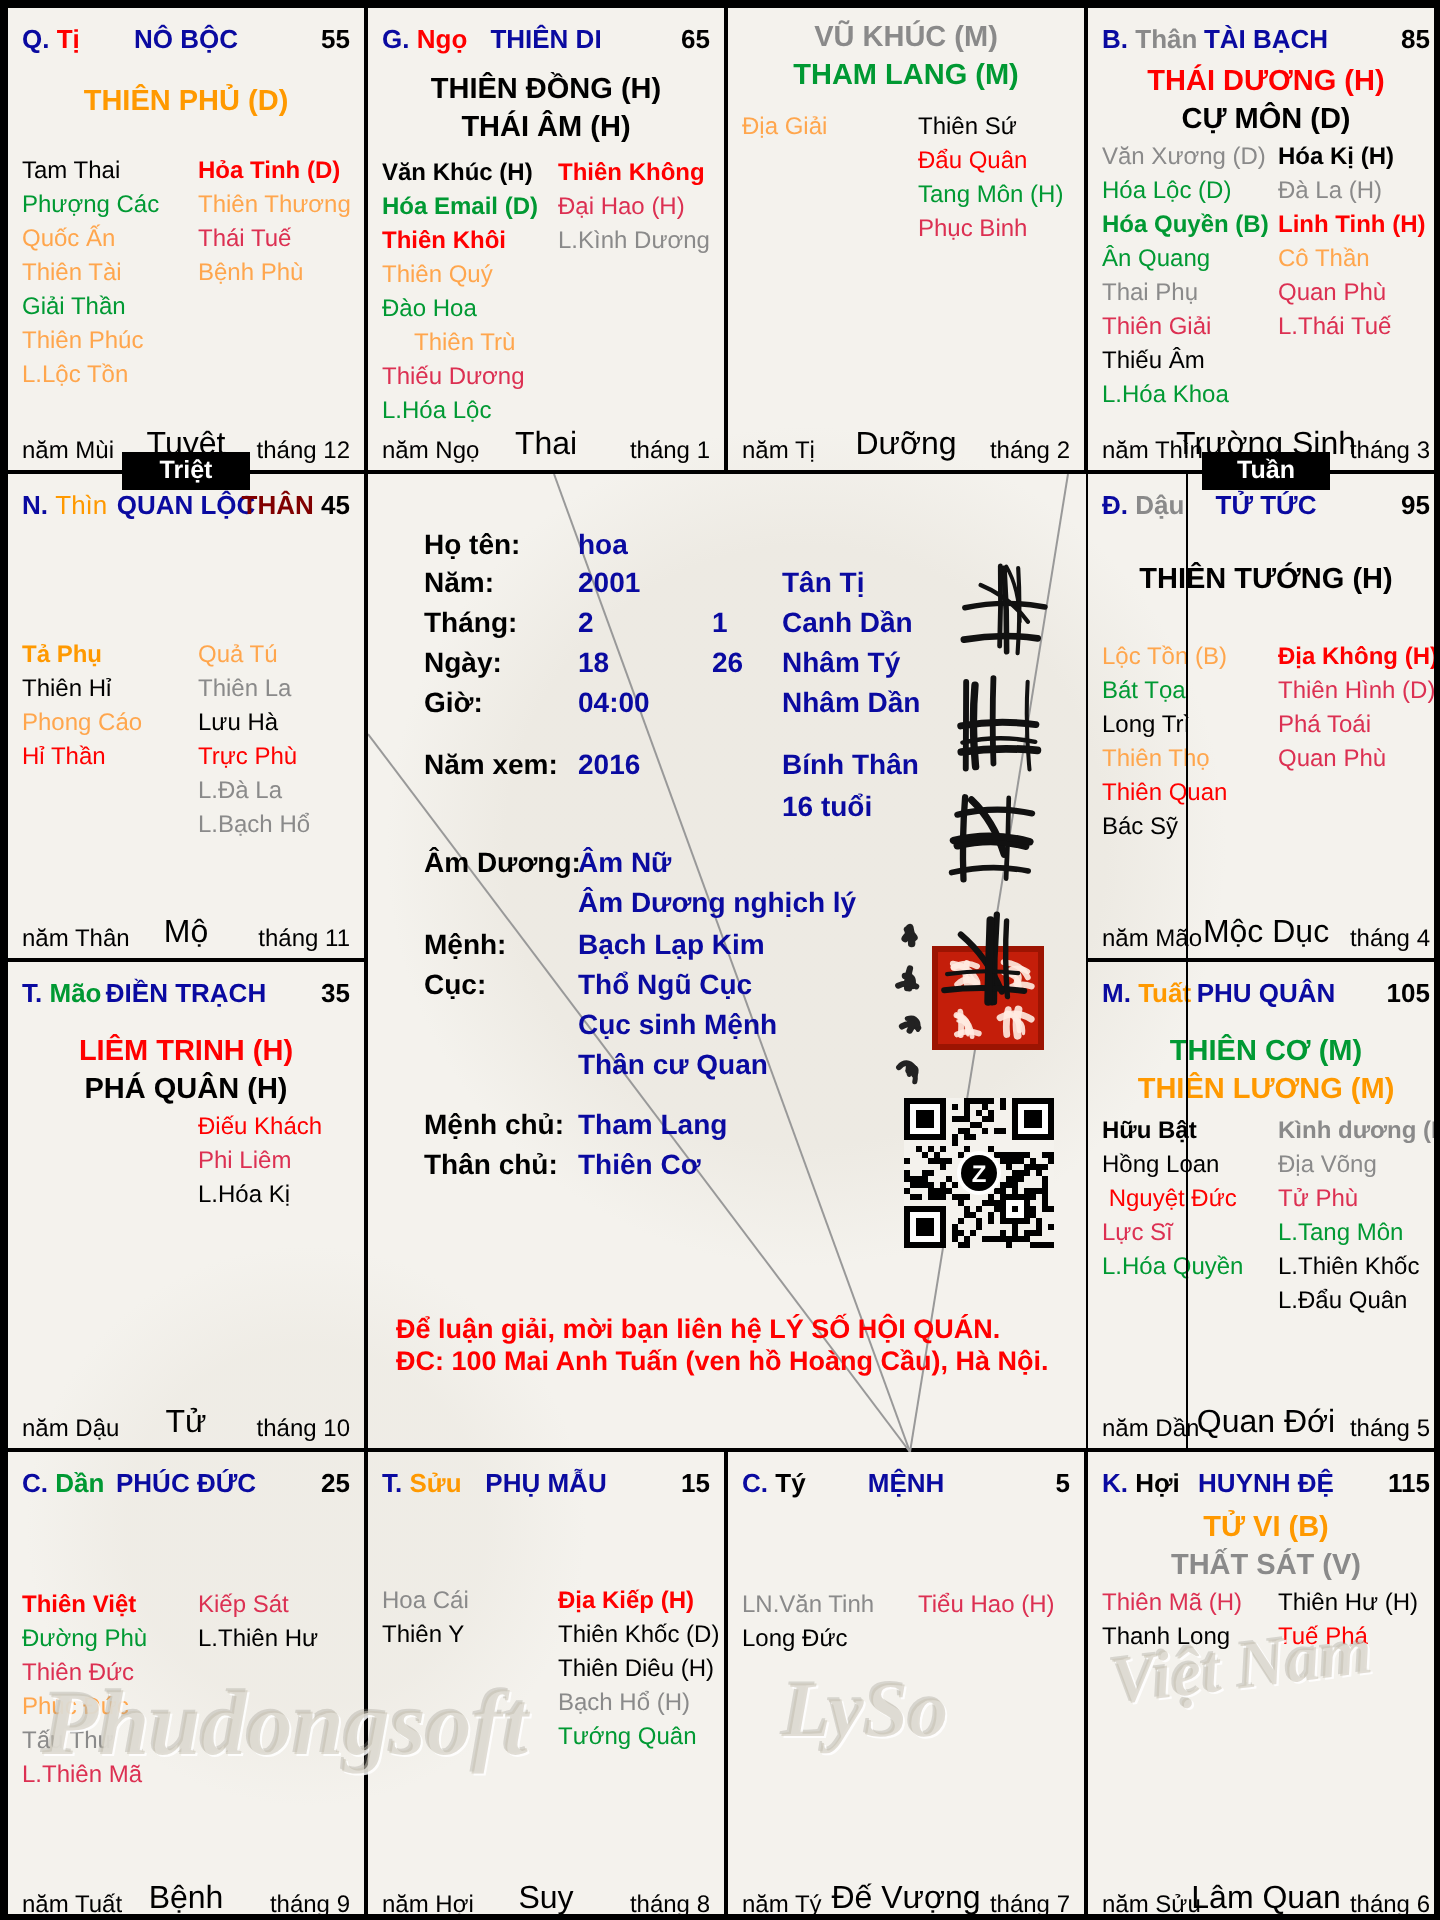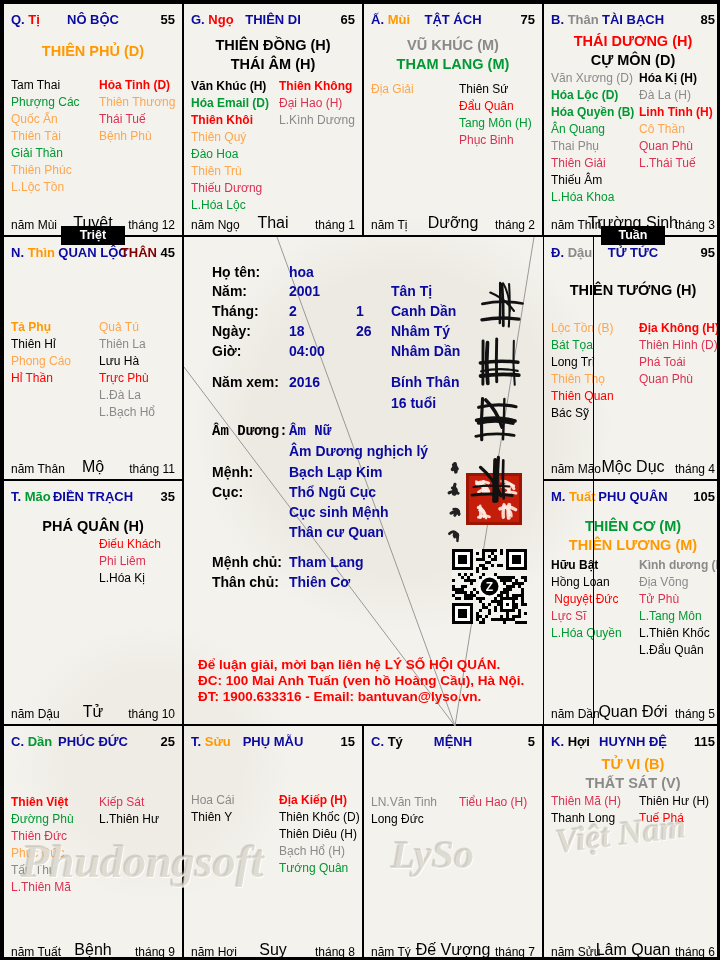--- a/index.html
+++ b/index.html
@@ -91,42 +91,37 @@
           <div style="color:#000000;">THIÊN ĐỒNG (H)</div>
           <div style="color:#000000;">THÁI ÂM (H)</div>
         </div>
         <div class="stars" style="margin-top:4px;">
           <div class="scol scolL">
             <div style="color:#000000;font-weight:bold;">Văn Khúc (H)</div>
             <div style="color:#009933;font-weight:bold;">Hóa Email (D)</div>
             <div style="color:#FF0000;font-weight:bold;">Thiên Khôi</div>
             <div style="color:#FFA64D;">Thiên Quý</div>
             <div style="color:#009933;">Đào Hoa</div>
-            <div style="color:#FFA64D;">Thiên Trù</div>
+            <div style="color:#FFA64D;margin-left:16px;">Thiên Trù</div>
             <div style="color:#DC3052;">Thiếu Dương</div>
             <div style="color:#009933;">L.Hóa Lộc</div>
           </div>
           <div class="scol scolR">
             <div style="color:#FF0000;font-weight:bold;">Thiên Không</div>
             <div style="color:#DC3052;">Đại Hao (H)</div>
             <div style="color:#8A8A8A;">L.Kình Dương</div>
           </div>
         </div>
      <div class="cellFoot">
        <span class="fNam">năm Ngọ</span>
        <span class="fStage">Thai</span>
        <span class="fThang">tháng 1</span>
      </div>
    </div>
       <div class="cell" style="left:360px;top:0px;width:180px;height:233px;">
-     <div class="cellHead">
-       <span class="hz1"><span style="color:#0A0AA0;font-weight:bold;">Ấ.</span> <span style="color:#FF9900;font-weight:bold;">Mùi</span></span>
-       <span class="hzName"><span style="color:#0A0AA0;font-weight:bold;">TẬT ÁCH</span></span>
-       <span class="hz3"><span style="color:#000000;font-weight:bold;">75</span></span>
-     </div>
      <div class="titles" style="margin-top:6px;">
           <div style="color:#8A8A8A;">VŨ KHÚC (M)</div>
           <div style="color:#009933;">THAM LANG (M)</div>
         </div>
         <div class="stars" style="margin-top:7px;">
           <div class="scol scolL">
             <div style="color:#FFA64D;">Địa Giải</div>
           </div>
           <div class="scol scolR">
             <div style="color:#000000;">Thiên Sứ</div>
@@ -147,21 +142,21 @@
        <span class="hzName"><span style="color:#0A0AA0;font-weight:bold;">TÀI BẠCH</span></span>
        <span class="hz3"><span style="color:#000000;font-weight:bold;">85</span></span>
      </div>
      <div class="titles" style="margin-top:2px;">
           <div style="color:#FF0000;">THÁI DƯƠNG (H)</div>
           <div style="color:#000000;">CỰ MÔN (D)</div>
         </div>
         <div class="stars" style="margin-top:0px;">
           <div class="scol scolL">
             <div style="color:#8A8A8A;">Văn Xương (D)</div>
-            <div style="color:#009933;font-weight:bold;">Hóa Lộc (D)</div>
+            <div style="color:#009933;font-weight:normal;">Hóa Lộc (D)</div>
             <div style="color:#009933;font-weight:bold;">Hóa Quyền (B)</div>
             <div style="color:#009933;">Ân Quang</div>
             <div style="color:#8A8A8A;">Thai Phụ</div>
             <div style="color:#DC3052;">Thiên Giải</div>
             <div style="color:#000000;">Thiếu Âm</div>
             <div style="color:#009933;">L.Hóa Khoa</div>
           </div>
           <div class="scol scolR">
             <div style="color:#000000;font-weight:bold;">Hóa Kị (H)</div>
             <div style="color:#8A8A8A;">Đà La (H)</div>
@@ -172,21 +167,21 @@
           </div>
         </div>
      <div class="cellFoot">
        <span class="fNam">năm Thìn</span>
        <span class="fStage">Trường Sinh</span>
        <span class="fThang">tháng 3</span>
      </div>
    </div>
       <div class="cell" style="left:0px;top:233px;width:180px;height:244px;">
      <div class="cellHead">
-       <span class="hz1"><span style="color:#0A0AA0;font-weight:bold;">N.</span> <span style="color:#FF9900;font-weight:bold;text-align:right;">Thìn</span></span>
+       <span class="hz1"><span style="color:#0A0AA0;font-weight:bold;">N.</span> <span style="color:#FF9900;font-weight:normal;text-align:right;">Thìn</span></span>
        <span class="hzName"><span style="color:#0A0AA0;font-weight:bold;">QUAN LỘC</span></span>
        <span class="hz3"><span style="color:#800000;font-weight:bold;">THÂN</span> <span style="color:#000000;font-weight:bold;">45</span></span>
      </div>
      <div class="stars" style="margin-top:56px;">
           <div class="scol scolL">
             <div style="color:#FF9900;font-weight:bold;">Tả Phụ</div>
             <div style="color:#000000;">Thiên Hỉ</div>
             <div style="color:#FFA64D;">Phong Cáo</div>
             <div style="color:#FF0000;">Hỉ Thần</div>
           </div>
@@ -236,20 +231,21 @@
        <span class="fThang">tháng 4</span>
      </div>
    </div>
       <div class="cell" style="left:0px;top:477px;width:180px;height:245px;">
      <div class="cellHead">
        <span class="hz1"><span style="color:#0A0AA0;font-weight:bold;">T.</span> <span style="color:#009933;font-weight:bold;">Mão</span></span>
        <span class="hzName"><span style="color:#0A0AA0;font-weight:bold;">ĐIỀN TRẠCH</span></span>
        <span class="hz3"><span style="color:#000000;font-weight:bold;">35</span></span>
      </div>
      <div class="titles" style="margin-top:10px;">
+          <div style="color:#FF0000;">LIÊM TRINH (H)</div>
           <div style="color:#000000;">PHÁ QUÂN (H)</div>
         </div>
         <div class="stars" style="margin-top:0px;">
           <div class="scol scolL"></div>
           <div class="scol scolR">
             <div style="color:#FF0000;">Điếu Khách</div>
             <div style="color:#DC3052;">Phi Liêm</div>
             <div style="color:#000000;">L.Hóa Kị</div>
           </div>
         </div>
@@ -426,21 +422,21 @@
           <span class="iV3" style="color:#0A0AA0;">Nhâm Dần</span>
         </div>
         <div class="irow" style="top:137px;">
           <span class="iLabel">Năm xem:</span>
           <span class="iV1" style="color:#0A0AA0;">2016</span>
           <span class="iV3" style="color:#0A0AA0;">Bính Thân</span>
         </div>
         <div class="irow" style="top:158px;">
           <span class="iV3" style="color:#0A0AA0;">16 tuổi</span>
         </div>
-        <div class="irow" style="top:186px;font-family:Liberation Mono, monospace;">
+        <div class="irow" style="top:186px;">
           <span class="iLabel">Âm Dương:</span>
           <span class="iV1" style="color:#0A0AA0;">Âm Nữ</span>
         </div>
         <div class="irow" style="top:206px;">
           <span class="iV1" style="color:#0A0AA0;">Âm Dương nghịch lý</span>
         </div>
         <div class="irow" style="top:227px;">
           <span class="iLabel">Mệnh:</span>
           <span class="iV1" style="color:#0A0AA0;">Bạch Lạp Kim</span>
         </div>
@@ -743,21 +739,20 @@
           <rect x="48" y="48" width="15" height="15" fill="#000"></rect>
           <rect x="51" y="51" width="9" height="9" fill="#fff"></rect>
           <rect x="54" y="54" width="3" height="3" fill="#000"></rect>
           <circle cx="37.5" cy="37.5" r="11" fill="#fff"></circle>
           <circle cx="37.5" cy="37.5" r="9" fill="#000"></circle>
           <text x="37.5" y="42" text-anchor="middle" font-family="Liberation Sans, sans-serif" font-size="12" font-weight="bold" fill="#fff">Z</text>
         </svg></div>
     <div class="contact" id="contact">
         <div style="color:#FF0000;">Để luận giải, mời bạn liên hệ LÝ SỐ HỘI QUÁN.</div>
         <div style="color:#FF0000;">ĐC: 100 Mai Anh Tuấn (ven hồ Hoàng Cầu), Hà Nội.</div>
-        <div style="color:#FF0000;">ĐT: 1900.633316 - Email: bantuvan@lyso.vn.</div>
       </div>
   </div>
 
   <div id="badges">
       <div class="badge" style="left:58px;top:223px;background:#000000;color:#FFFFFF;">Triệt</div>
       <div class="badge" style="left:598px;top:223px;background:#000000;color:#FFFFFF;">Tuần</div>
     </div>
 
   <div class="wm" style="left:18px;top:832px;font-size:46px;">Phudongsoft</div>
   <div class="wm" style="left:388px;top:828px;font-size:40px;">LySo</div>

